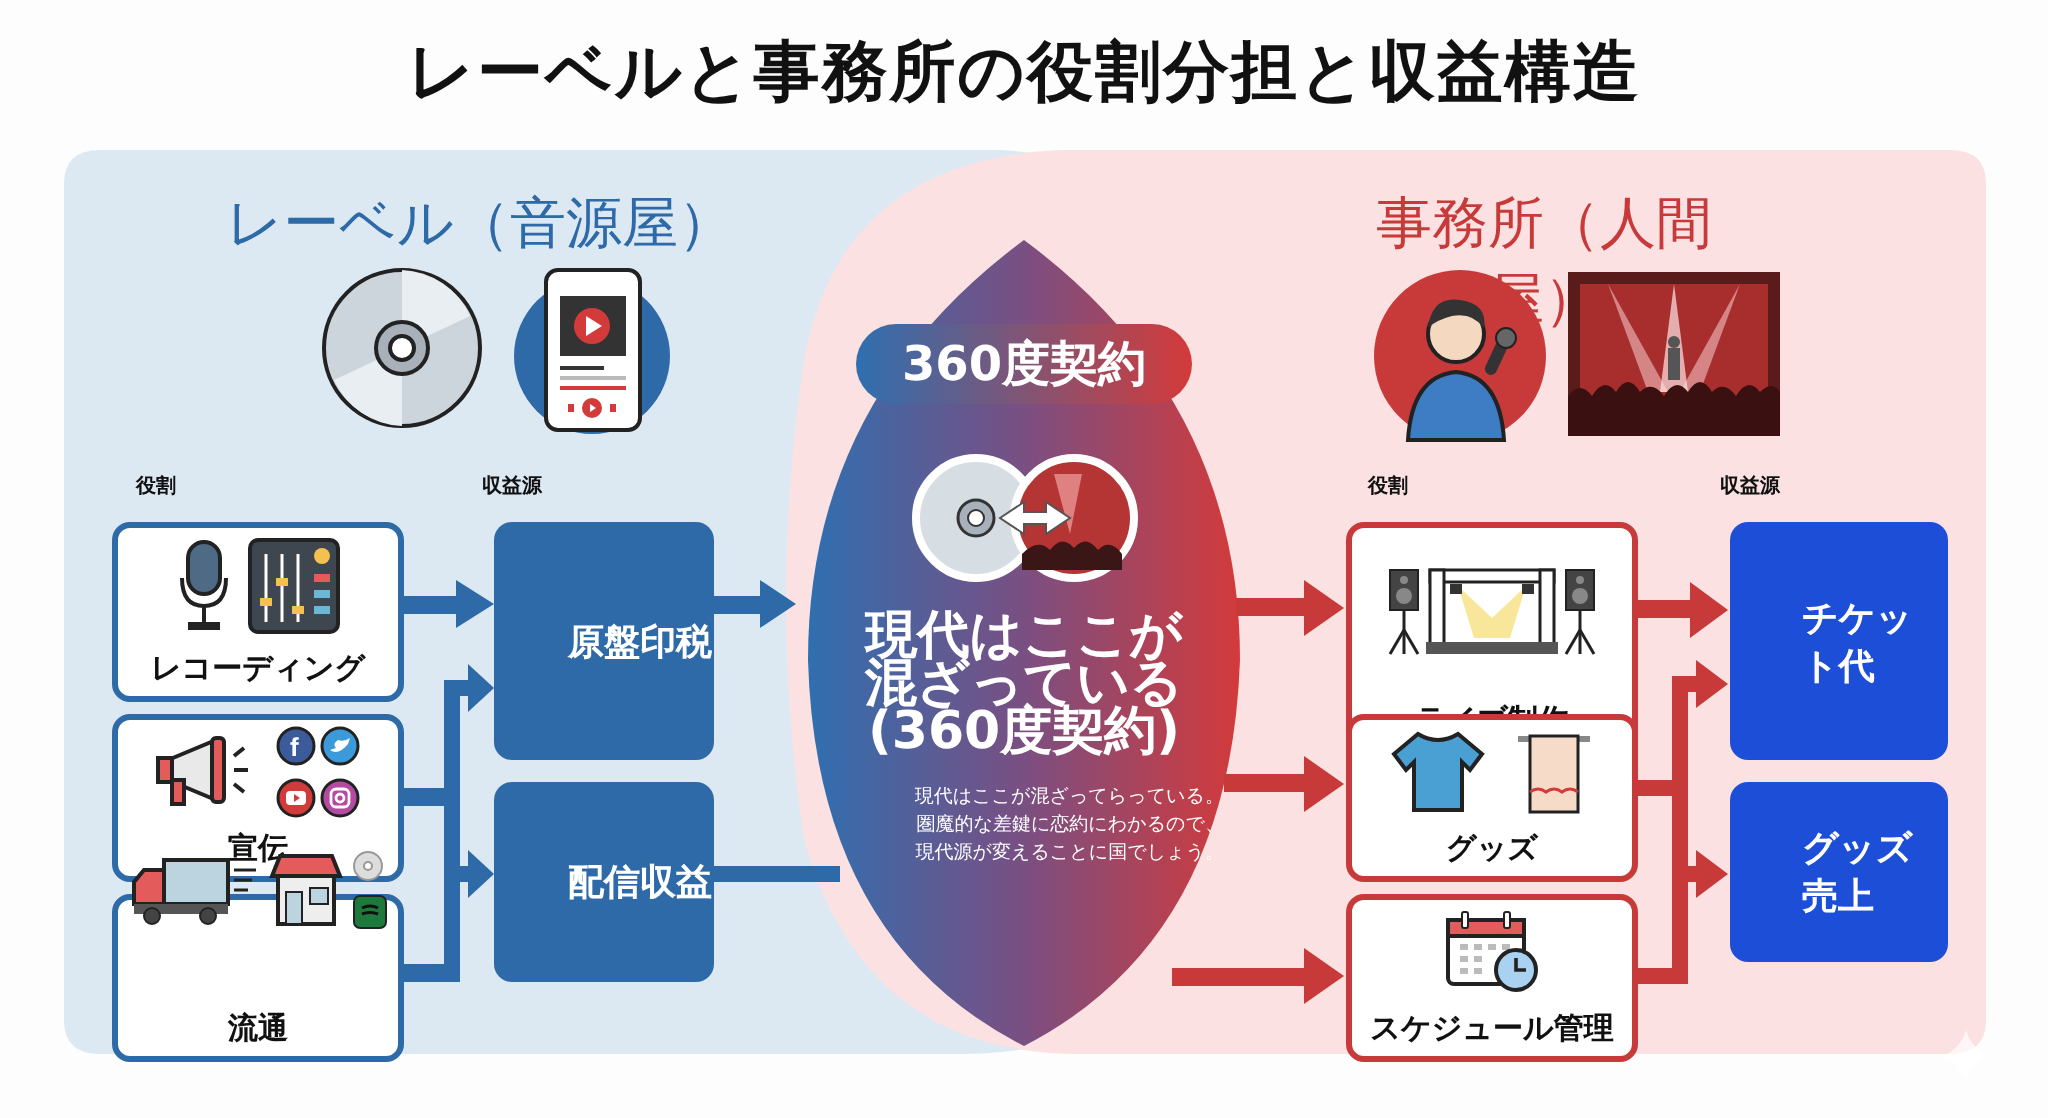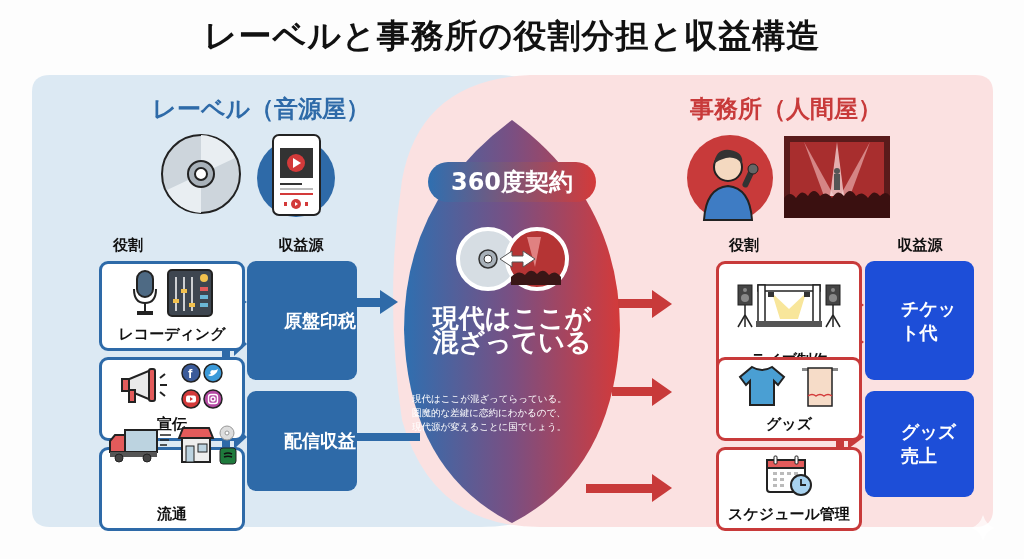--- a/index.html
+++ b/index.html
@@ -1,34 +1,34 @@
 <!DOCTYPE html>
 <html><head>
 <meta charset="utf-8">
 <style>
   html,body{margin:0;padding:0;}
   body{width:1024px;height:559px;position:relative;overflow:hidden;background:#fdfdfd;font-family:"DejaVu Sans","Liberation Sans",sans-serif;}
   .abs{position:absolute;}
   .title{left:0;top:14px;width:1024px;text-align:center;font-size:33px;font-weight:bold;color:#111;letter-spacing:1px;}
   svg.bg{position:absolute;left:0;top:0;}
-  .panel-title{font-size:24px;font-weight:bold;text-align:right;}
+  .panel-title{font-size:28px;font-weight:normal;text-align:center;}
   .panel-title.blue{color:#2e6aa8;}
   .panel-title.red{color:#c83a3a;}
-  .col-head{font-size:15px;font-weight:bold;color:#111;text-align:center;width:120px;}
-  .role-box{background:#fff;border:3px solid;border-radius:9px;box-sizing:border-box;display:flex;flex-direction:column;align-items:center;justify-content:flex-end;padding-bottom:4px;margin-left:43px;}
+  .col-head{font-size:10px;font-weight:bold;color:#111;width:120px;}
+  .role-box{background:#fff;border:3px solid;border-radius:9px;box-sizing:border-box;display:flex;flex-direction:column;align-items:center;justify-content:flex-end;padding-bottom:4px;}
   .role-box.blue{border-color:#2e6aa8;}
   .role-box.red{border-color:#c83a3a;}
   .role-label{font-size:15px;font-weight:bold;color:#111;white-space:nowrap;}
   .rev-box{border-radius:9px;display:flex;align-items:center;justify-content:center;color:#fff;font-size:18px;font-weight:bold;box-sizing:border-box;padding-left:36px;}
   .rev-box.blue{background:#2e6aa8;}
   .rev-box.red{background:#1d4ed8;}
   .icons{display:flex;align-items:center;justify-content:center;gap:8px;flex:1;}
   .pill{left:428px;top:162px;width:168px;height:40px;border-radius:20px;background:linear-gradient(90deg,#2f6fb0,#d33a3a);color:#fff;font-size:24px;font-weight:bold;display:flex;align-items:center;justify-content:center;}
   .center-main{left:412px;top:306px;width:200px;text-align:center;color:#fff;font-size:26px;font-weight:bold;line-height:24px;}
-  .center-sub{left:412px;top:392px;width:200px;text-align:left;color:#fff;font-size:9.5px;line-height:14px;}
+  .center-sub{left:412px;top:392px;width:200px;text-align:right;color:#fff;font-size:9.5px;line-height:14px;}
 </style>
 </head>
 <body>
 
 <svg class="bg" width="1024" height="559" viewBox="0 0 1024 559">
   <defs>
     <linearGradient id="lensGrad" x1="0" y1="0" x2="1" y2="0">
       <stop offset="0" stop-color="#2f6fb0"></stop>
       <stop offset="0.5" stop-color="#7a4f82"></stop>
       <stop offset="1" stop-color="#d33a3a"></stop>
@@ -222,20 +222,21 @@
       <circle cx="33" cy="32" r="4" fill="#fff" stroke="#333"></circle>
     <circle cx="82" cy="32" r="30" fill="#b53434" stroke="#fff" stroke-width="4"></circle>
     <polygon points="72,10 80,40 86,10" fill="#f2a3a3" opacity="0.7"></polygon>
     <path d="M56,50 Q64,42 70,48 Q76,40 82,47 Q88,40 94,48 Q100,42 106,50 L106,58 L56,58 Z" fill="#3a1616"></path>
     <path d="M45,32 L57,24 L57,29 L68,29 L68,24 L80,32 L68,40 L68,35 L57,35 L57,40 Z" fill="#fff" stroke="#555" stroke-width="1"></path>
   </svg>
 </div>
 <div class="abs center-main">
   <div>現代はここが</div>
   <div>混ざっている</div>
+  <div>(360度契約)</div>
 </div>
 <div class="abs center-sub">
   <div>現代はここが混ざってらっている。</div>
   <div>圏魔的な差鍵に恋約にわかるので、</div>
   <div>現代源が変えることに国でしょう。</div>
 </div>
 
 <div class="abs panel-title red" style="left:662px;top:93px;width:220px;">事務所（人間屋）</div>
 
 <div class="abs" style="left:686px;top:134px;">
@@ -333,13 +334,13 @@
             <rect x="15" y="29" width="4" height="3"></rect>
           </g>
           <circle cx="36" cy="30" r="10" fill="#a8d2ef" stroke="#222" stroke-width="2"></circle>
           <path d="M36,24 L36,30 L41,30" fill="none" stroke="#222" stroke-width="1.8"></path>
         </svg></span>
   </div>
   <span class="role-label">スケジュール管理</span>
 </div>
 
 <div class="abs rev-box red" style="left:865px;top:261px;width:109px;height:119px;">チケット代</div>
-<div class="abs rev-box red" style="left:865px;top:391px;width:109px;height:106px;">グッズ売上</div>
+<div class="abs rev-box red" style="left:865px;top:391px;width:109px;height:90px;">グッズ売上</div>
 
 </body></html>

